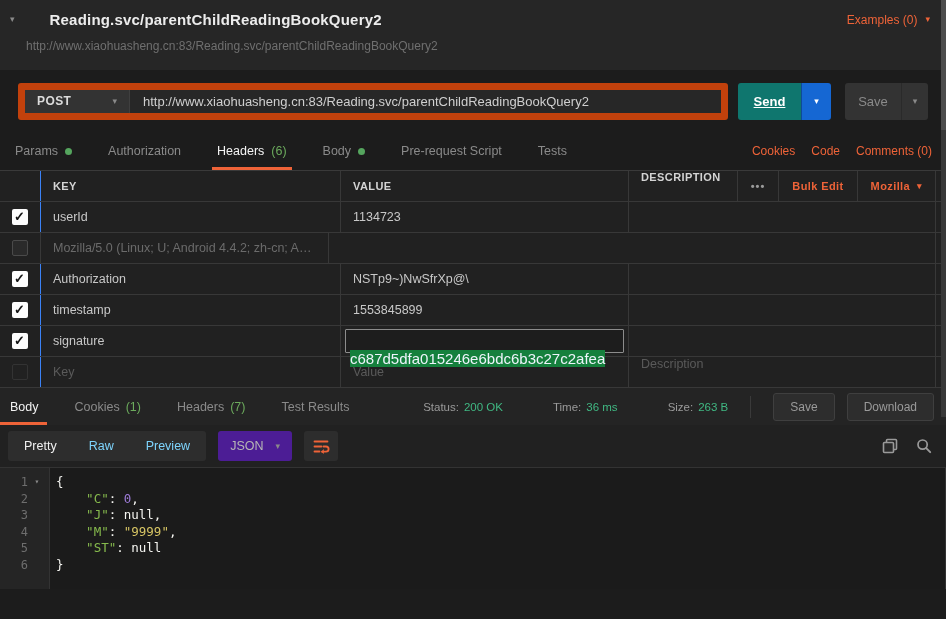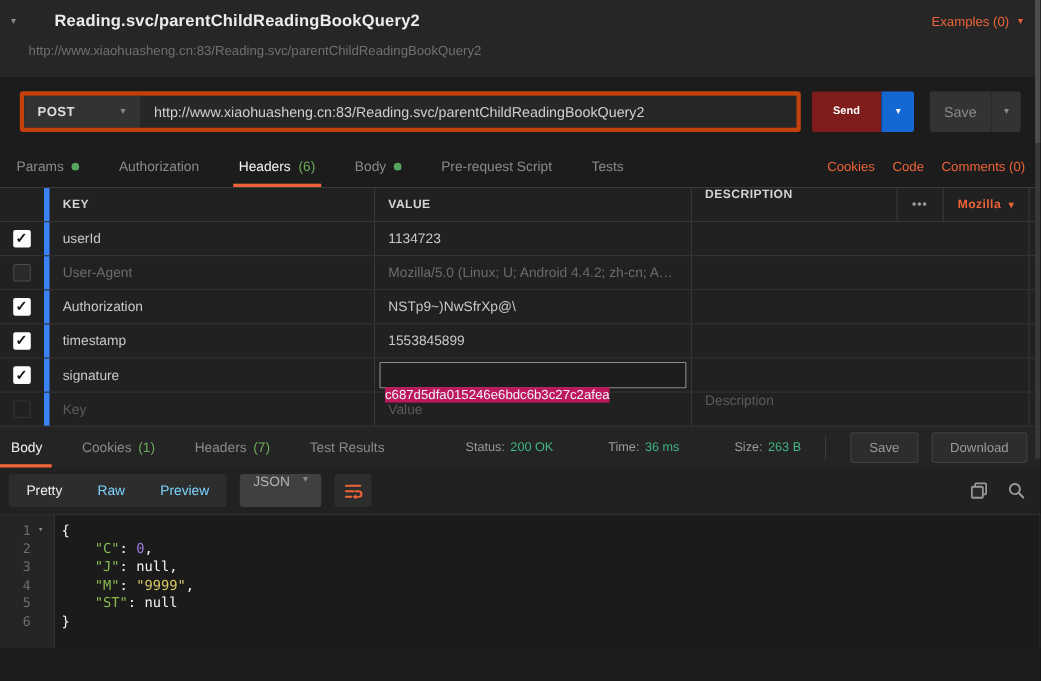--- a/index.html
+++ b/index.html
@@ -17,31 +17,31 @@
   .topbar { height:70px; background:#262626; padding:11px 16px 0 10px; }
   .topbar-row1 { display:flex; align-items:center; }
   .collapse { margin-right:7px; }
   .req-title { font-size:15px; font-weight:700; color:#ececec; letter-spacing:.2px;padding-left:28px; }
   .examples { margin-left:auto; display:flex; align-items:center; gap:8px;
               color:#ee6338; font-size:12px; cursor:pointer; }
   .topbar-url { margin:11px 0 0 16px; color:#6f6f6f; font-size:12px; }
 
   
   .reqbar { height:62px; display:flex; align-items:center; padding:0 18px; background:#1c1c1c; }
-  .url-wrap { display:flex; flex:1; height:37px; border:4px solid #c2410c; border-radius:3px; overflow:hidden; }
+  .url-wrap { display:flex; flex:1; height:37px; border:7px solid #c2410c; border-radius:3px; overflow:hidden; }
   .method { width:105px; background:#333333; border-right:1px solid #3f3f3f;
             display:flex; align-items:center; padding:0 12px; cursor:pointer; }
   .method-label { font-weight:700; color:#dcdcdc; letter-spacing:.4px; }
   .method .caret { margin-left:auto; }
   .url-input { flex:1; background:#272727; border:0; outline:0; color:#cfcfcf;
                font-size:13px; padding:0 13px; font-family:"Liberation Sans",sans-serif; }
   .btn-split { display:flex; height:37px; border-radius:3px; overflow:hidden; }
   .send { margin-left:10px; }
-  .send .main { width:63px; background:#7f1d1d; color:#fff; font-size:10px; font-weight:600;
-                display:flex; align-items:center; justify-content:center; cursor:pointer; }
+  .send .main { width:63px; background:#0f766e; color:#fff; font-size:13px; font-weight:600;
+                display:flex; align-items:center; justify-content:center; cursor:pointer;text-decoration:underline; }
   .send .arrow { width:30px; background:#1567d3; border-left:1px solid rgba(0,0,0,.28);
                  display:flex; align-items:center; justify-content:center; cursor:pointer; }
   .save-split { margin-left:14px; }
   .save-split .main { width:56px; background:#333333; color:#8a8a8a; font-size:13px;
                 display:flex; align-items:center; justify-content:center; cursor:pointer; }
   .save-split .arrow { width:27px; background:#333333; border-left:1px solid #2a2a2a;
                 display:flex; align-items:center; justify-content:center; cursor:pointer; }
 
   
   .reqtabs { height:38px; display:flex; align-items:stretch; padding:0 14px 0 10px; }
@@ -51,42 +51,42 @@
   .rtab.active::after { content:""; position:absolute; left:0; right:0; bottom:0; height:3px; background:#ee6338; }
   .count-green { color:#6cab5d; }
   .dot { width:7px; height:7px; border-radius:50%; background:#55a55e; }
   .reqtabs-right { margin-left:auto; display:flex; align-items:center; gap:16px; }
   .link-orange { color:#ee6338; font-size:12px; cursor:pointer; white-space:nowrap; }
 
   
   .tbl { border-top:1px solid #3a3a3a; }
   .trow { display:flex; height:31px; background:#212121; border-bottom:1px solid #383838; align-items:stretch; }
   .c-check { width:40px; display:flex; align-items:center; justify-content:center; }
-  .c-key   { width:300px; border-left:5px solid #3b82f6; display:flex; align-items:center; padding:0 12px; }
+  .c-key   { width:300px; border-left:1px solid #3b82f6; display:flex; align-items:center; padding:0 12px; }
   .c-val   { width:288px; border-left:1px solid #383838; display:flex; align-items:center; padding:0 12px; }
   .c-desc  { flex:1; border-left:1px solid #383838; border-right:1px solid #383838;
              display:flex; align-items:flex-start; padding:0 12px; }
   .t-spacer { width:10px; }
   .thead .c-key,.thead .c-val,.thead .c-desc { font-size:11px; font-weight:700; color:#d4d4d4; letter-spacing:.4px; }
   .thead .c-desc { padding-right:0; }
   .head-actions { margin-left:auto; display:flex; align-items:stretch; height:100%; }
   .h-act { display:flex; align-items:center; padding:0 13px; border-left:1px solid #383838; cursor:pointer; }
   .more-dots { color:#9a9a9a; font-size:11px; letter-spacing:1px; }
   .h-act.orange { color:#ee6338; gap:7px; }
   .cb { width:16px; height:16px; border-radius:2px; cursor:pointer; }
   .cb.on { background:#fdfdfd; position:relative; }
   .cb.on::after { content:"✓"; position:absolute; left:2px; top:0px; color:#141414; font-size:13px; font-weight:700; }
   .cb.off { background:#2a2a2a; border:1px solid #4a4a4a; }
   .cb.faint { background:transparent; border:1px solid #333; }
   .dim { color:#6b6b6b; }
   .cell-text { font-size:12.5px; overflow:hidden; white-space:nowrap; text-overflow:ellipsis; }
   .placeholder { color:#5a5a5a; }
   .sig-input { display:flex; align-items:center; width:100%; height:24px; background:#1d1d1d;
                border:1px solid #8c8c8c; border-radius:1px; padding:0 4px; cursor:text; }
-  .sel { background:#be185d; color:#eef4fb; font-size:12px; white-space:nowrap;margin-top:35px; }
+  .sel { background:#15803d; color:#eef4fb; font-size:15px; white-space:nowrap;margin-top:35px; }
 
   
   .resp-head { height:37px; background:#242424; display:flex; align-items:stretch; padding:0 12px 0 0; }
   .resp-tabs { display:flex; align-items:stretch; }
   .btab { position:relative; display:flex; align-items:center; gap:6px; padding:0 8px 0 10px;
           margin-right:18px; color:#8a8a8a; font-size:12.5px; cursor:pointer; white-space:nowrap; }
   .btab.active { color:#f2f2f2; }
   .btab.active::after { content:""; position:absolute; left:0; right:0; bottom:0; height:3px; background:#ee6338; }
   .resp-meta { margin-left:auto; display:flex; align-items:center; gap:22px; font-size:11.5px; }
   .meta-pair { display:flex; gap:5px; white-space:nowrap;margin-left:28px; }
@@ -95,22 +95,22 @@
   .vdiv { width:1px; height:22px; background:#3a3a3a; }
   .sm-btn { height:28px; padding:0 16px; background:#2d2d2d; border:1px solid #3f3f3f; border-radius:3px;
             color:#9a9a9a; font-size:12px; display:flex; align-items:center; cursor:pointer; }
   .resp-btns { display:flex; align-items:center; gap:12px; }
 
   
   .resp-toolbar { height:42px; background:#212121; display:flex; align-items:center; padding:0 14px 0 8px; }
   .seg { display:flex; height:30px; background:#2d2d2d; border-radius:3px; overflow:hidden;text-align:center; }
   .seg-item { display:flex; align-items:center; padding:0 16px; color:#7dd3fc; font-size:12.5px; cursor:pointer; }
   .seg-item.active { color:#f0f0f0; }
-  .fmt-select { margin-left:12px; height:30px; background:#404040; border-radius:3px; display:flex;
-                align-items:flex-start; gap:12px; padding:0 12px; color:#b5b5b5; font-size:12.5px; cursor:pointer; }
+  .fmt-select { margin-left:12px; height:30px; background:#4c1d95; border-radius:3px; display:flex;
+                align-items:center; gap:12px; padding:0 12px; color:#b5b5b5; font-size:12.5px; cursor:pointer; }
   .wrap-btn { margin-left:12px; width:34px; height:30px; background:#2d2d2d; border-radius:3px;
               display:flex; align-items:center; justify-content:center; cursor:pointer; }
   .toolbar-right { margin-left:auto; display:flex; align-items:center; gap:18px; }
   .ic { cursor:pointer; display:flex; }
 
   
   .code-area { height:122px; display:flex; border-top:1px solid #333; border-right:1px solid #333; background:#1b1b1b; }
   .gutter { width:50px; background:#252525; border-right:1px solid #333; padding-top:6px;
             font-family:"DejaVu Sans Mono", monospace; font-size:12px; color:#6e6e6e; }
   .gut-ln { display:flex; height:16.5px; line-height:16.5px; }
@@ -201,20 +201,23 @@
       <div class="c-check"></div>
       <div class="c-key">KEY</div>
       <div class="c-val">VALUE</div>
       <div class="c-desc">
         <span>DESCRIPTION</span>
         <div class="head-actions">
           <div class="h-act">
             <span class="more-dots">•••</span>
           </div>
           <div class="h-act orange">
+            <span>Bulk Edit</span>
+          </div>
+          <div class="h-act orange">
             <span>Mozilla</span>
             <span class="caret orange">▾</span>
           </div>
         </div>
       </div>
       <div class="t-spacer"></div>
     </div>
 
 
     <div class="trow">
@@ -227,23 +230,20 @@
       <div class="c-val">
           <span class="cell-text">1134723</span>
         </div>
       <div class="c-desc"></div>
         <div class="t-spacer"></div>
     </div>
 
     <div class="trow">
       <div class="c-check">
           <span class="cb off"></span>
-        </div>
-      <div class="c-key">
-          <span class="cell-text dim">User-Agent</span>
         </div>
       <div class="c-val">
           <span class="cell-text dim">Mozilla/5.0 (Linux; U; Android 4.4.2; zh-cn; A0001...</span>
         </div>
       <div class="c-desc"></div>
         <div class="t-spacer"></div>
     </div>
 
     <div class="trow">
       <div class="c-check">

